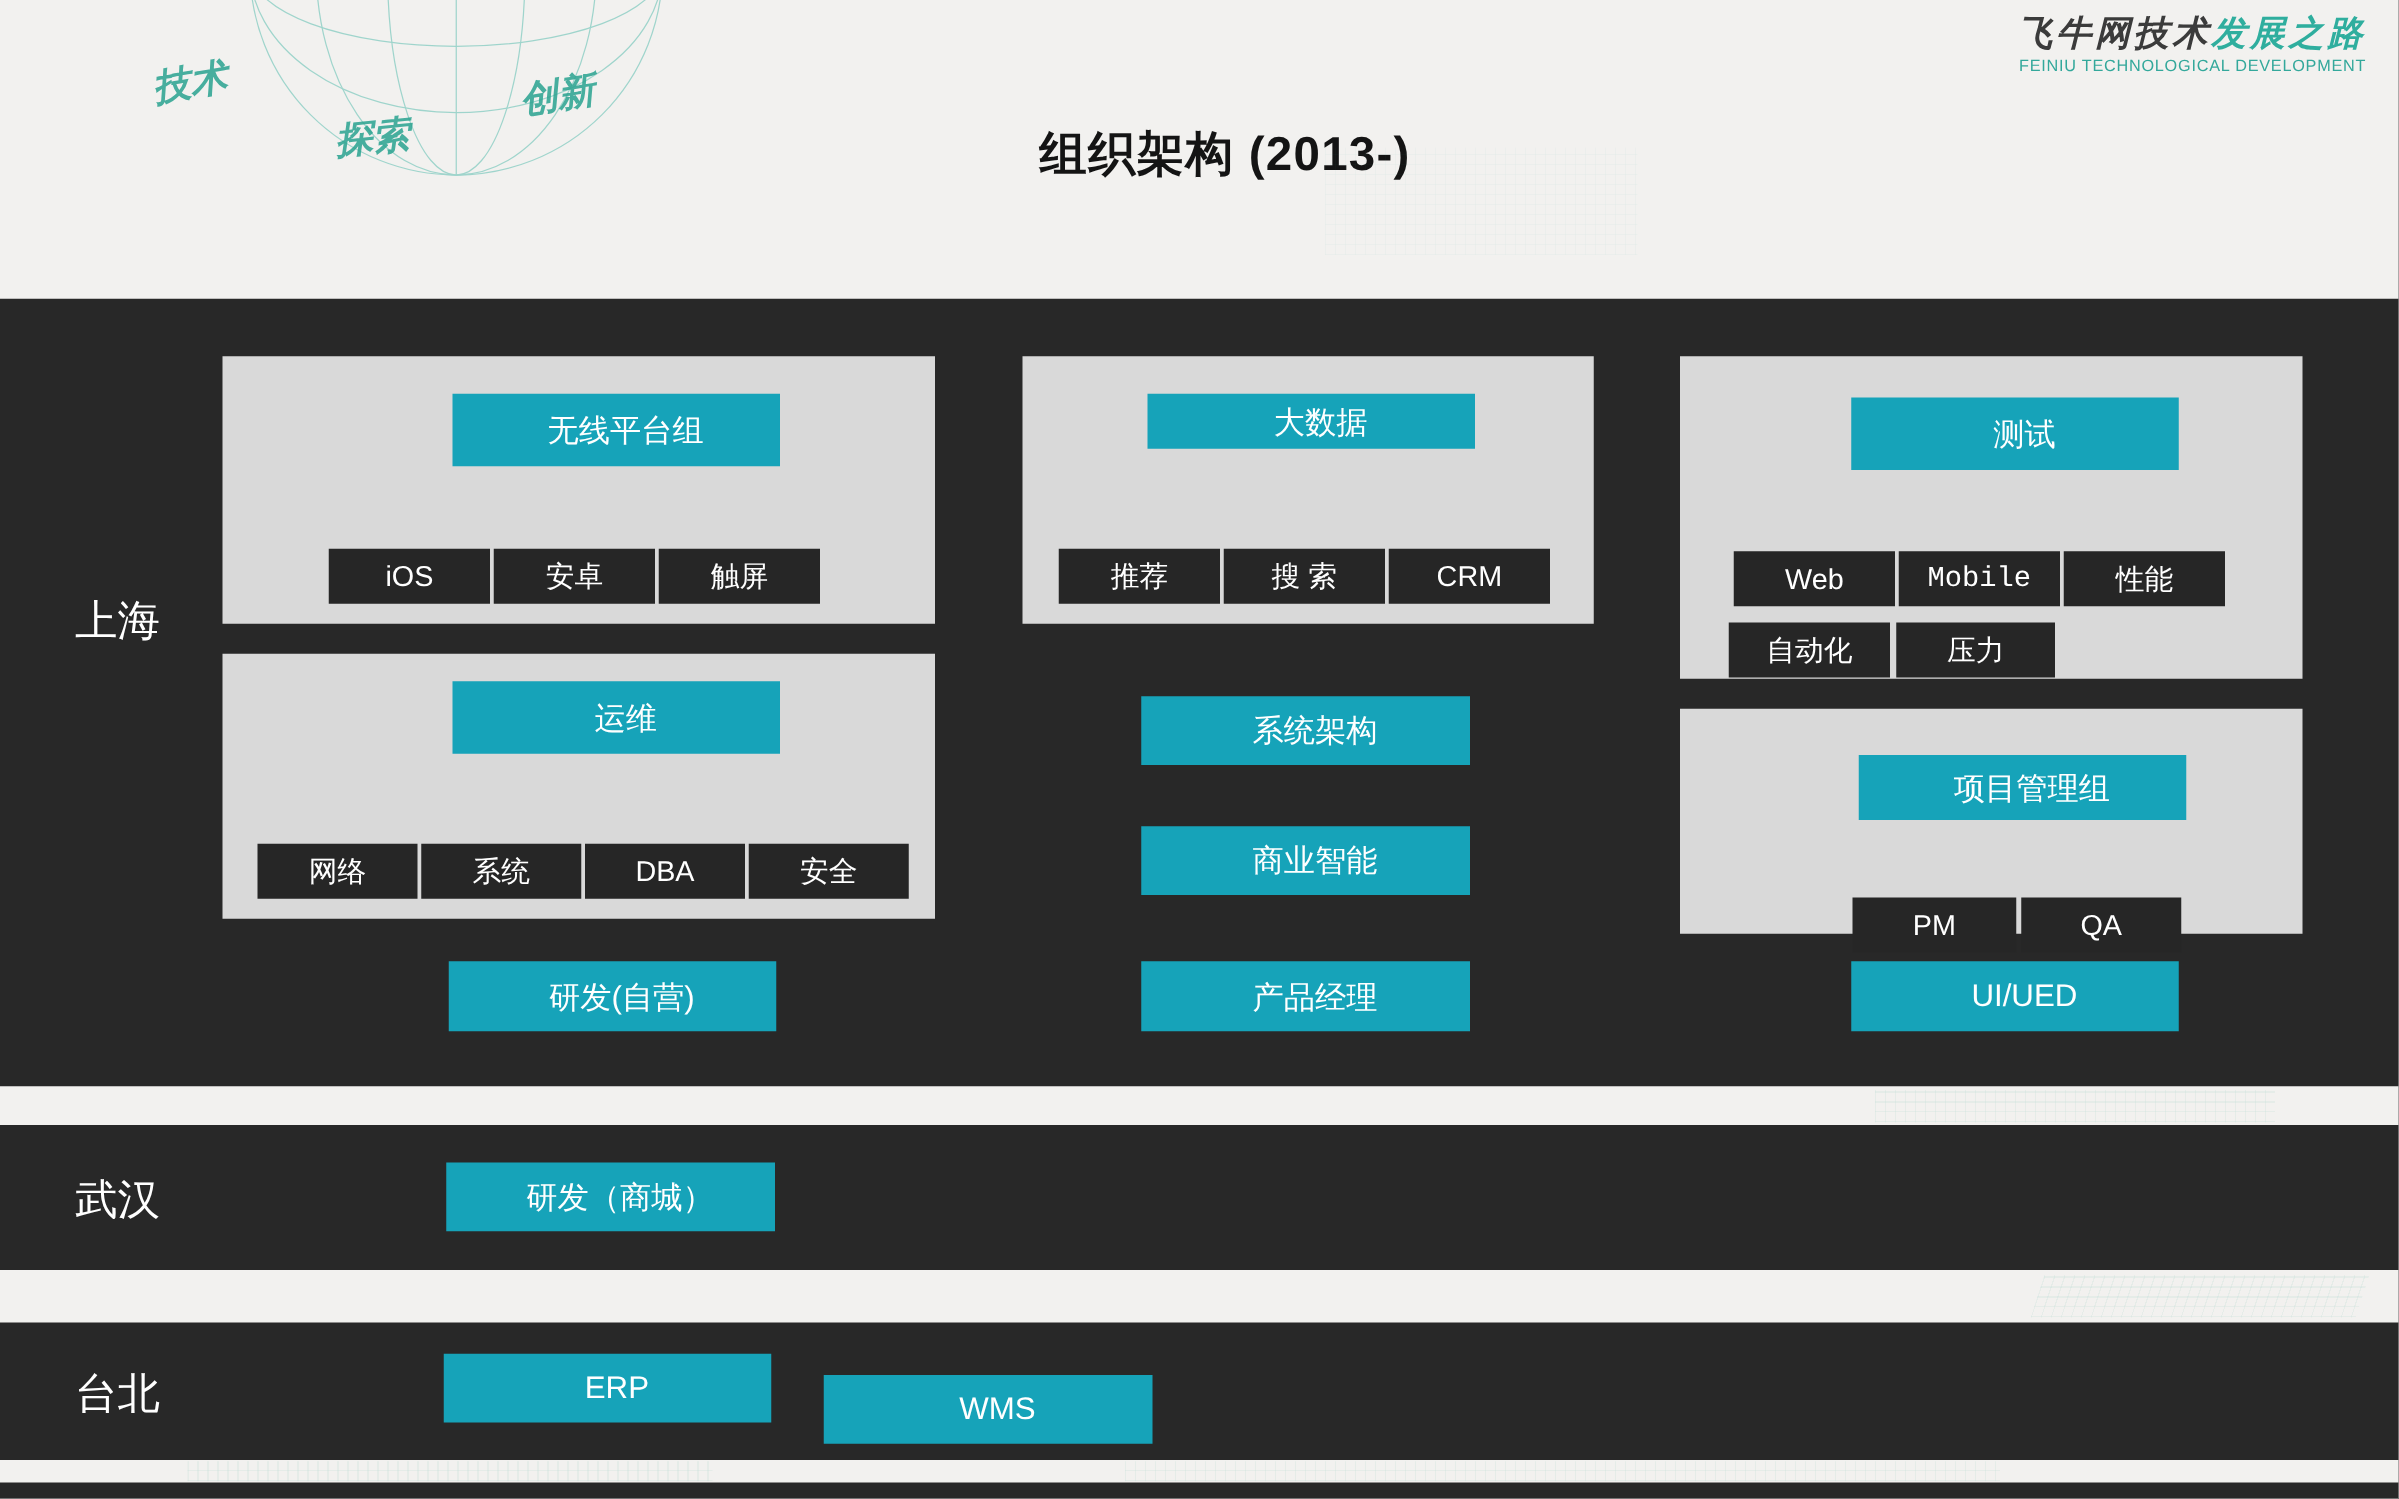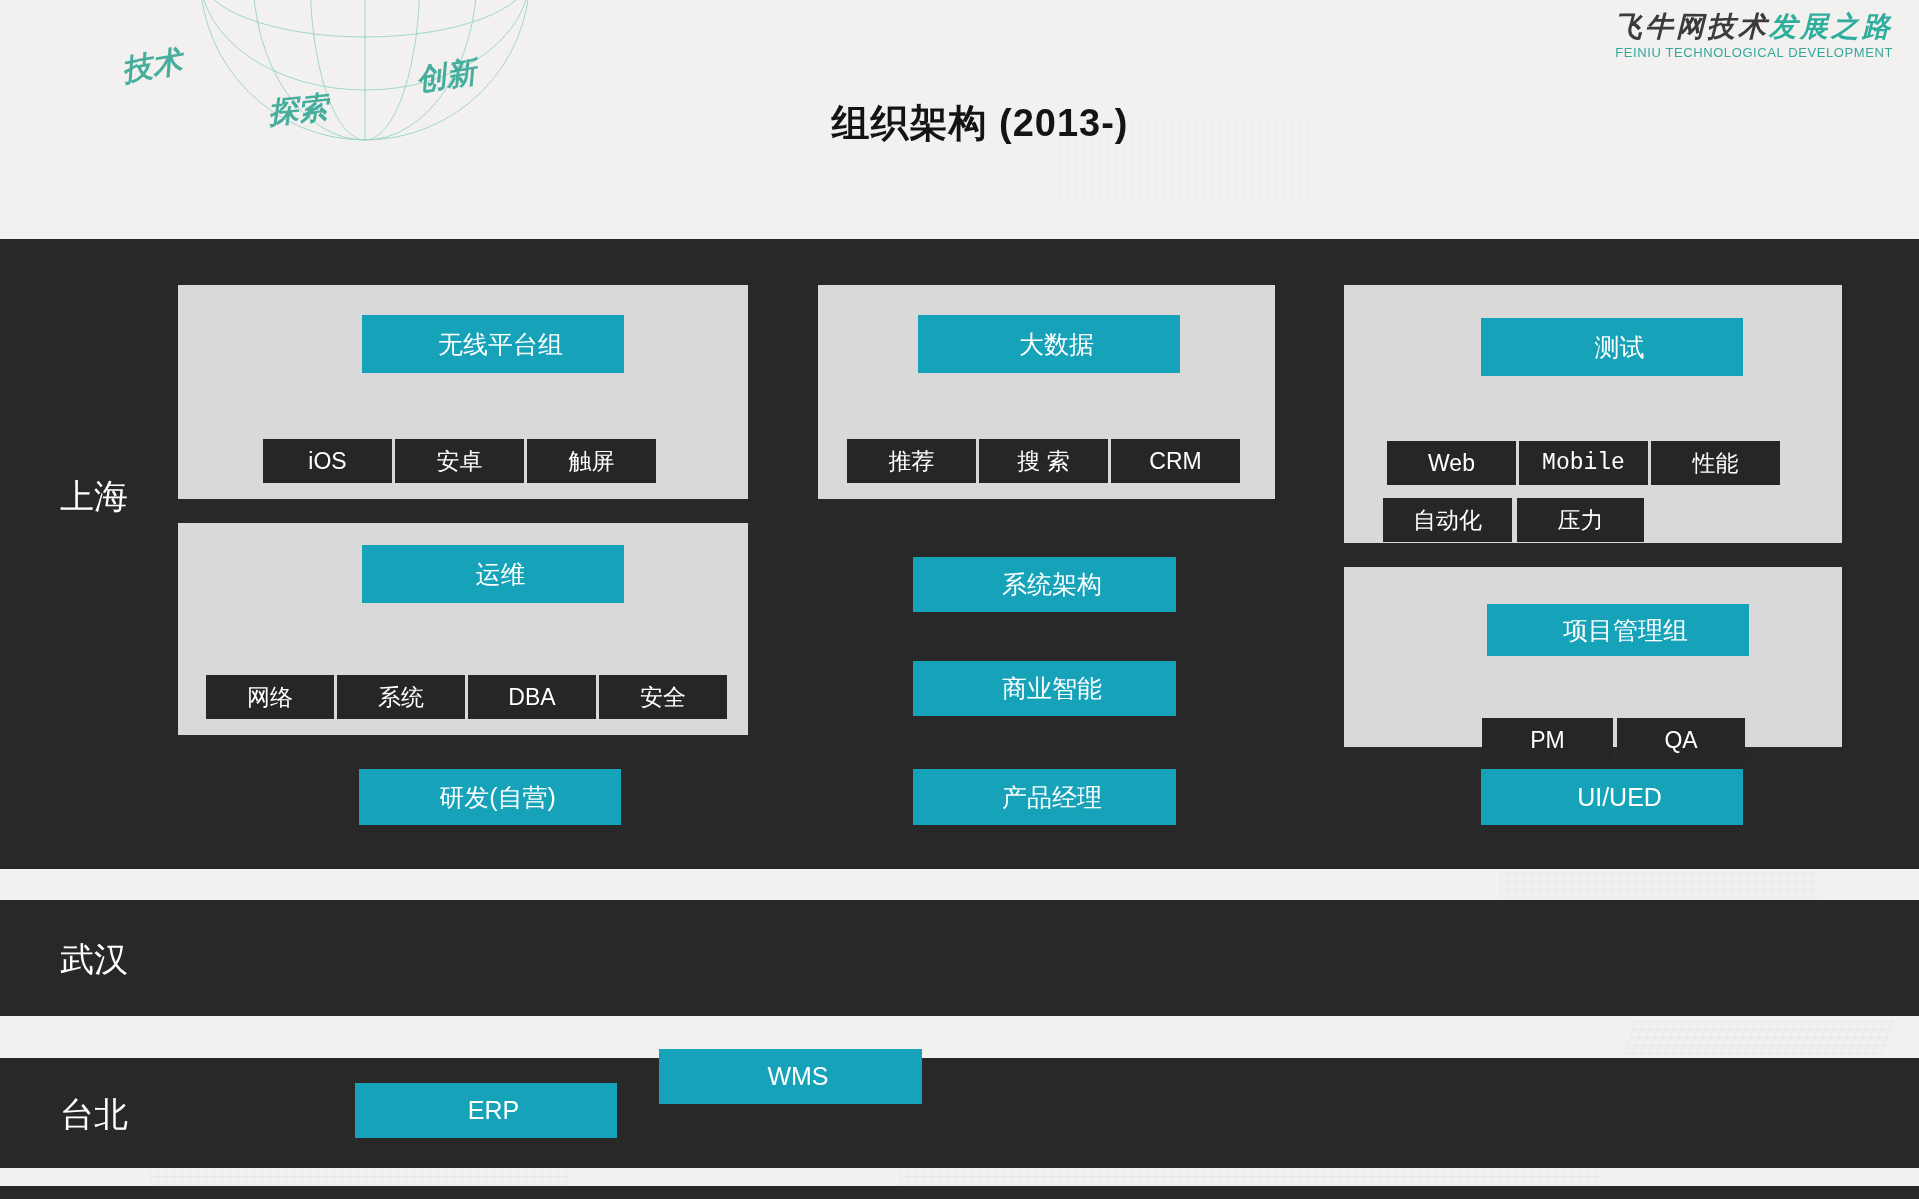--- a/index.html
+++ b/index.html
@@ -89,21 +89,21 @@
   <div class="panel" style="left:178px;top:285px;width:570px;height:214px;">
     <div class="teal-btn" style="left:184px;top:30px;width:247px;height:58px;">无线平台组</div>
     <div class="dark-row" style="left:85px;top:113px;">
       <div class="dark-cell" style="width:129px;">iOS</div>
       <div class="dark-cell" style="width:129px;">安卓</div>
       <div class="dark-cell" style="width:129px;">触屏</div>
     </div>
   </div>
 
   <div class="panel" style="left:818px;top:285px;width:457px;height:214px;">
-    <div class="teal-btn" style="left:100px;top:30px;width:247px;height:58px;">大数据</div>
+    <div class="teal-btn" style="left:100px;top:30px;width:247px;height:44px;">大数据</div>
     <div class="dark-row" style="left:29px;top:113px;">
       <div class="dark-cell" style="width:129px;">推荐</div>
       <div class="dark-cell" style="width:129px;">搜 索</div>
       <div class="dark-cell" style="width:129px;">CRM</div>
     </div>
   </div>
 
   <div class="panel" style="left:1344px;top:285px;width:498px;height:258px;">
     <div class="teal-btn" style="left:137px;top:33px;width:247px;height:58px;">测试</div>
     <div class="dark-row" style="left:43px;top:115px;">
@@ -138,26 +138,27 @@
   <div class="teal-btn" style="left:913px;top:557px;width:248px;height:55px;">系统架构</div>
   <div class="teal-btn" style="left:913px;top:661px;width:248px;height:55px;">商业智能</div>
   <div class="teal-btn" style="left:359px;top:769px;width:247px;height:56px;">研发(自营)</div>
   <div class="teal-btn" style="left:913px;top:769px;width:248px;height:56px;">产品经理</div>
   <div class="teal-btn" style="left:1481px;top:769px;width:247px;height:56px;">UI/UED</div>
 
   <div class="hatch" style="left:1500px;top:872px;width:320px;height:26px;"></div>
 
   <div class="band band-wuhan"></div>
   <div class="city-label" style="left:60px;top:937px;">武汉</div>
+  <div class="teal-btn" style="left:357px;top:930px;width:248px;height:55px;">研发（商城）</div>
 
   <div class="hatch" style="left:1630px;top:1020px;width:260px;height:34px;transform:skewX(-18deg);"></div>
 
   <div class="band band-taipei"></div>
   <div class="city-label" style="left:60px;top:1092px;">台北</div>
   <div class="teal-btn" style="left:355px;top:1083px;width:247px;height:55px;">ERP</div>
-  <div class="teal-btn" style="left:659px;top:1049px;width:248px;height:55px;">WMS</div>
+  <div class="teal-btn" style="left:659px;top:1100px;width:248px;height:55px;">WMS</div>
 
   <div class="hatch" style="left:150px;top:1169px;width:420px;height:16px;"></div>
   <div class="hatch" style="left:900px;top:1169px;width:700px;height:16px;"></div>
 
   <div class="band band-footer"></div>
 
 </div>
 
 </body></html>

